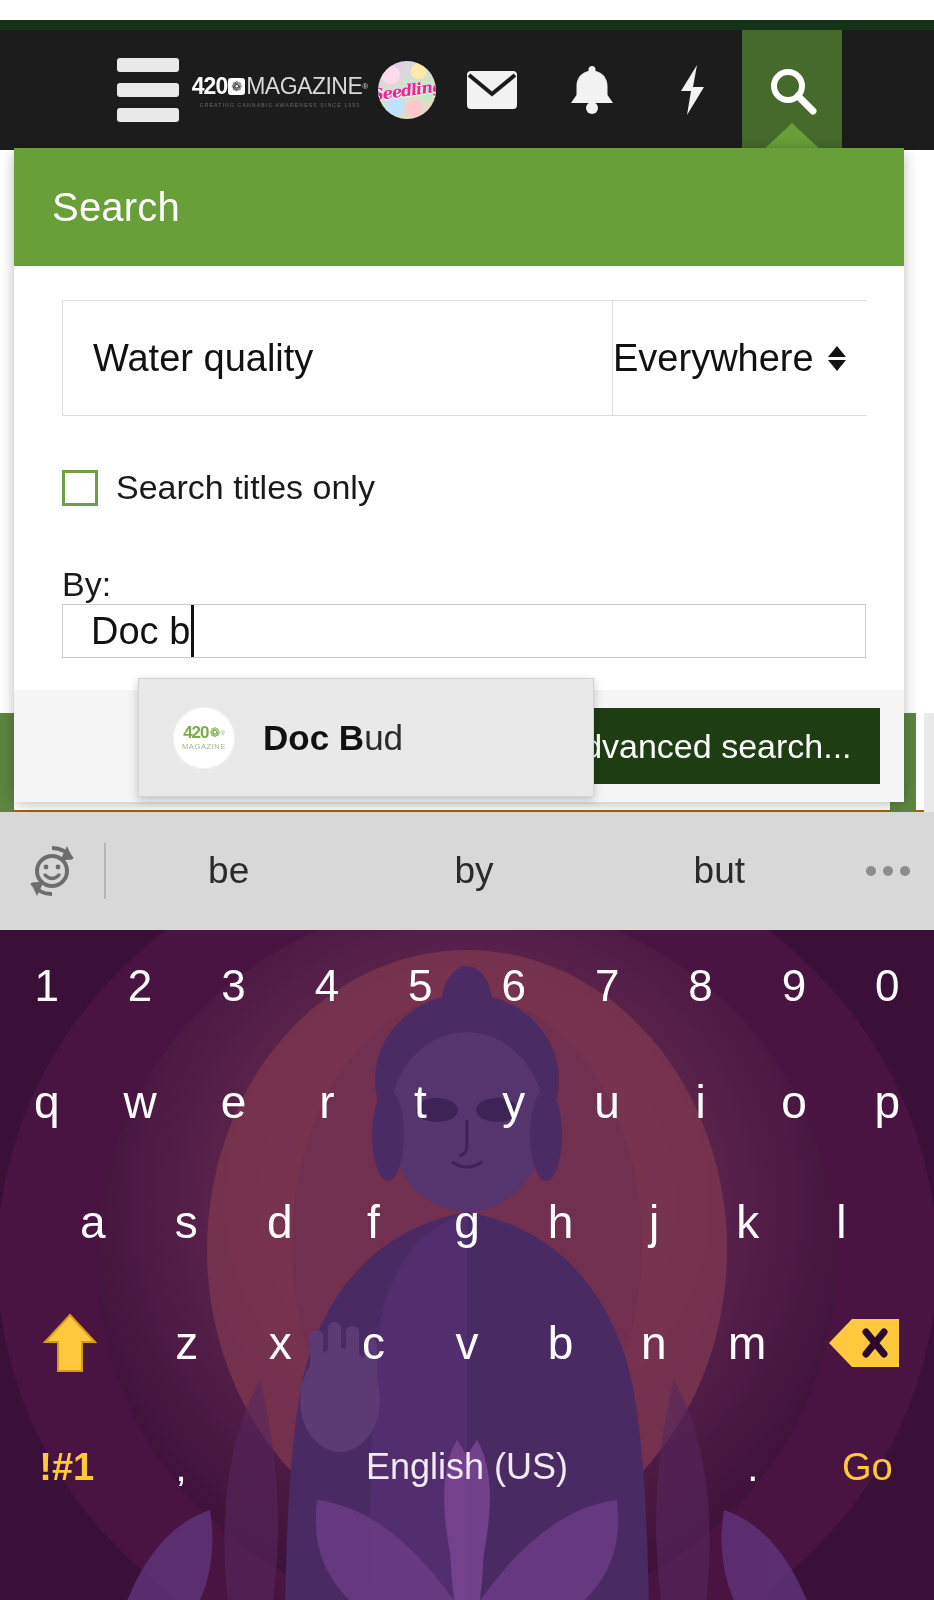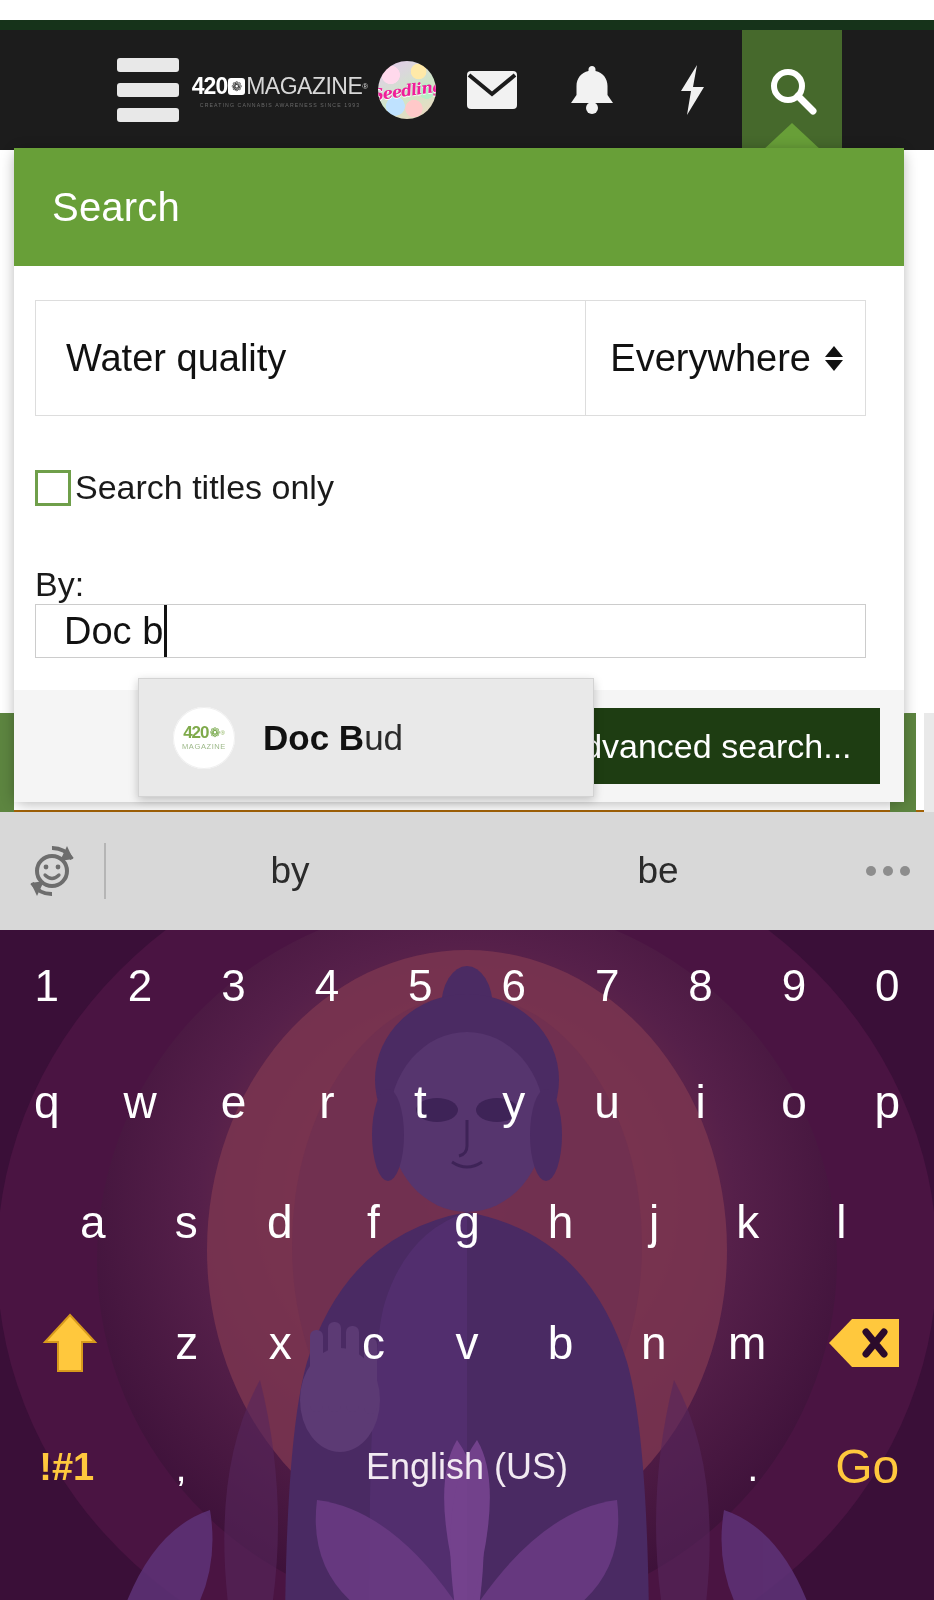--- a/index.html
+++ b/index.html
@@ -81,38 +81,38 @@
   
   .modal {
     position:absolute; top:128px; left:14px; width:890px; height:654px;
     background:#fff; box-shadow:0 2px 14px rgba(0,0,0,.28);border-radius:10px;
   }
   .modal-header {
     height:118px; background:#689f38; display:flex; align-items:center; padding-left:38px;
   }
   .modal-title { color:#fff; font-size:40px; font-weight:400; letter-spacing:.2px; }
 
-  .modal-body { padding:28px 38px 0 21px; background:#fff; position:relative; height:500px;}
+  .modal-body { padding:28px 38px 0 48px; background:#fff; position:relative; height:500px;}
 
   .row-inputs { display:flex; border:1px solid #ddd; height:116px; margin-top:6px; }
   .keyword-input {
     flex:1; border:none; outline:none; padding:0 30px;
     font-size:38px; color:#111; font-family:"Liberation Sans",sans-serif; background:#fff;
   }
   .scope-select {
     width:298px; border-left:1px solid #ddd; display:flex; align-items:center;
     justify-content:flex-end; padding-right:22px; gap:14px; background:#fff;
   }
   .scope-label { font-size:38px; color:#111; }
   .scope-caret { display:flex; flex-direction:column; gap:3px; line-height:0; }
   .caret-up, .caret-dn { width:0;height:0;border-left:9px solid transparent;border-right:9px solid transparent;}
   .caret-up { border-bottom:11px solid #111; }
   .caret-dn { border-top:11px solid #111; }
 
-  .row-titles { display:flex; align-items:center; gap:4px; margin-top:52px; }
+  .row-titles { display:flex; align-items:center; gap:18px; margin-top:52px; }
   .cb {
     width:36px;height:36px;border:3px solid #6f9f4a;background:#fff;flex:none;
   }
   .cb-label { font-size:34px; color:#1a1a1a; }
 
   .row-by { display:flex; align-items:stretch; margin-top:58px;flex-direction:column; }
   .by-label { font-size:34px; color:#1a1a1a; width:100px; display:flex; align-items:center; }
   .by-field {
     flex:1; border:1px solid #ccc; height:114px; display:flex; align-items:center;
     padding:0 28px; background:#fff; position:relative;
@@ -182,21 +182,21 @@
   .key-num { font-size:44px; }
   .row-num  { height:112px; flex:none; }
   .row-qwe  { height:120px; flex:none; }
   .row-asd  { height:120px; flex:none; padding:0 46px; }
   .row-zxc  { height:122px; flex:none; }
   .row-bot  { height:126px; flex:none; }
   .key-wide { flex:1.5; }
   .key-space { flex:5; font-size:36px; color:#f2eaf2; }
   .key-comma, .key-period { flex:1; font-size:40px; color:#ffffff; }
   .key-sym { flex:1.4; font-size:38px; font-weight:bold; color:#ffc83d; }
-  .key-go  { flex:1.4; font-size:48px; color:#ffc83d; }
+  .key-go  { flex:1.4; font-size:38px; color:#ffc83d; }
 </style>
 </head>
 <body>
 
 <div id="app">
 
   <div class="status-strip"></div>
 
   <div class="topbar">
 
@@ -323,22 +323,23 @@
         <path d="M46 6 l6 13 l-13 2 z" fill="#6d6d6d"></path>
         <path d="M16 56 l-6 -13 l13 -2 z" fill="#6d6d6d"></path>
         <circle cx="31" cy="31" r="15" fill="none" stroke="#6d6d6d" stroke-width="4"></circle>
         <circle cx="25" cy="27" r="2.4" fill="#6d6d6d"></circle>
         <circle cx="37" cy="27" r="2.4" fill="#6d6d6d"></circle>
         <path d="M24 35 q7 7 14 0" fill="none" stroke="#6d6d6d" stroke-width="3.2" stroke-linecap="round"></path>
       </svg>
     </div>
     <div class="sug-divider"></div>
     <div class="sug-words">
+      <div class="sug-word">be</div>
       <div class="sug-word">by</div>
-      <div class="sug-word">be</div>
+      <div class="sug-word">but</div>
     </div>
     <div class="sug-more">
       <span class="dot"></span>
         <span class="dot"></span>
         <span class="dot"></span>
     </div>
   </div>
 
   <div class="keyboard">
 

